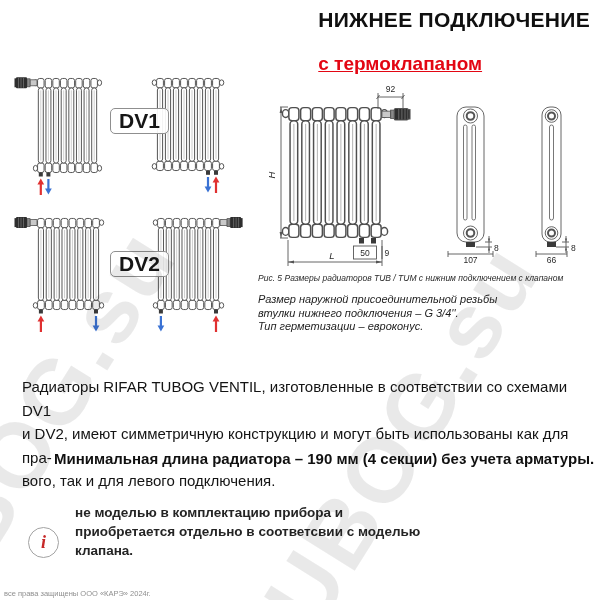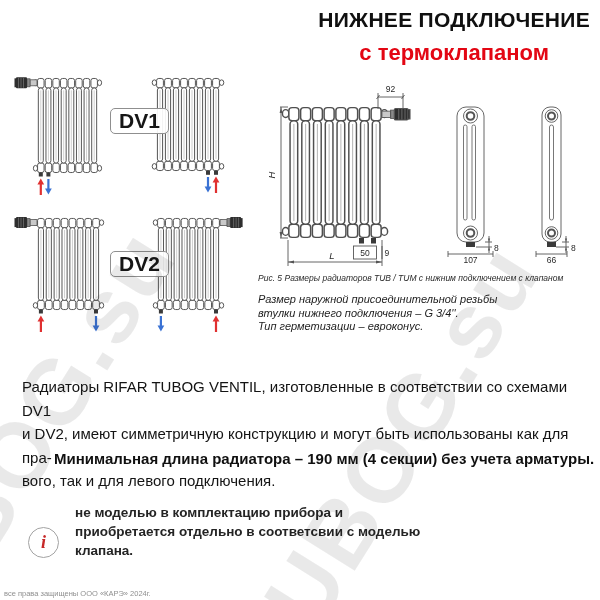--- a/index.html
+++ b/index.html
@@ -12,23 +12,23 @@
     position:absolute; left:-220px; top:-220px; width:1040px; height:1040px;
     transform:rotate(-58deg); display:flex; flex-direction:column; justify-content:space-between;
     pointer-events:none; z-index:6; opacity:0.085;
   }
   .wm span { font-size:92px; font-weight:800; color:#111; white-space:nowrap; line-height:1; letter-spacing:3px; }
   .wm span:nth-child(1){ margin-left:-60px; }
   .wm span:nth-child(2){ margin-left:-320px; }
   .wm span:nth-child(3){ margin-left:-140px; }
   .wm span:nth-child(4){ margin-left:-400px; }
 
-  .header { position:absolute; top:8px; right:10px; text-align:center; z-index:2; }
+  .header { position:absolute; top:8px; right:10px; text-align:left; z-index:2; }
   .header .title { font-size:21px; font-weight:800; letter-spacing:0.3px; color:#101010; }
-  .header .subtitle { font-size:22px; font-weight:800; color:var(--accent_red,#e30613); margin-top:8px; }
+  .header .subtitle { font-size:19px; font-weight:800; color:var(--accent_red,#e30613); margin-top:21px;text-decoration:underline; }
 
   .schemes { position:absolute; left:0; top:60px; z-index:1; }
   .techdraw { position:absolute; left:258px; top:70px; z-index:1; }
 
   .dv-badge {
     position:absolute; z-index:2; border:1.5px solid #8f8f8f; border-radius:5px;
     background:rgba(255,255,255,0.92); padding:0px 8px; font-size:21px; font-weight:700; color:#161616;
   }
   .dv1 { left:110px; top:108px;text-align:center; }
   .dv2 { left:110px; top:251px; }

